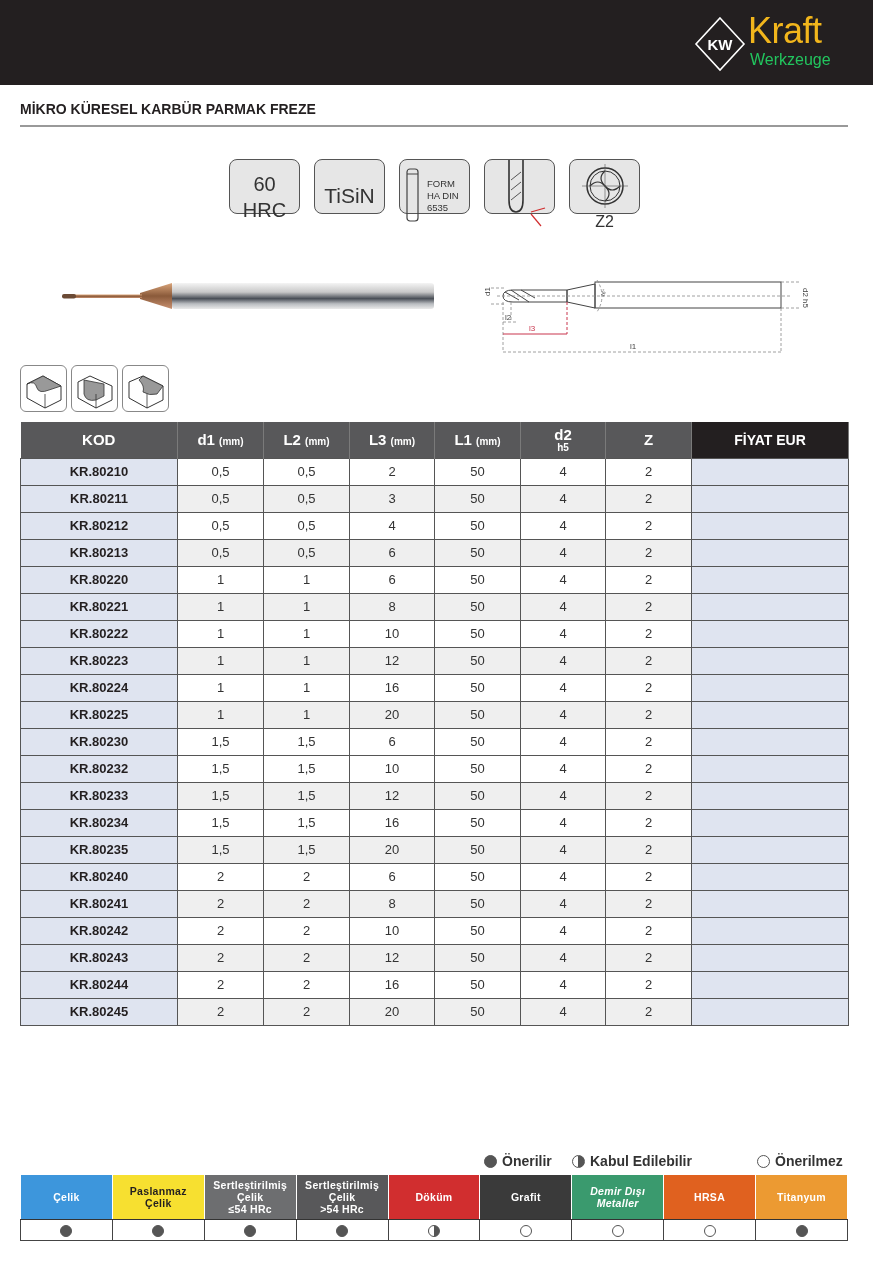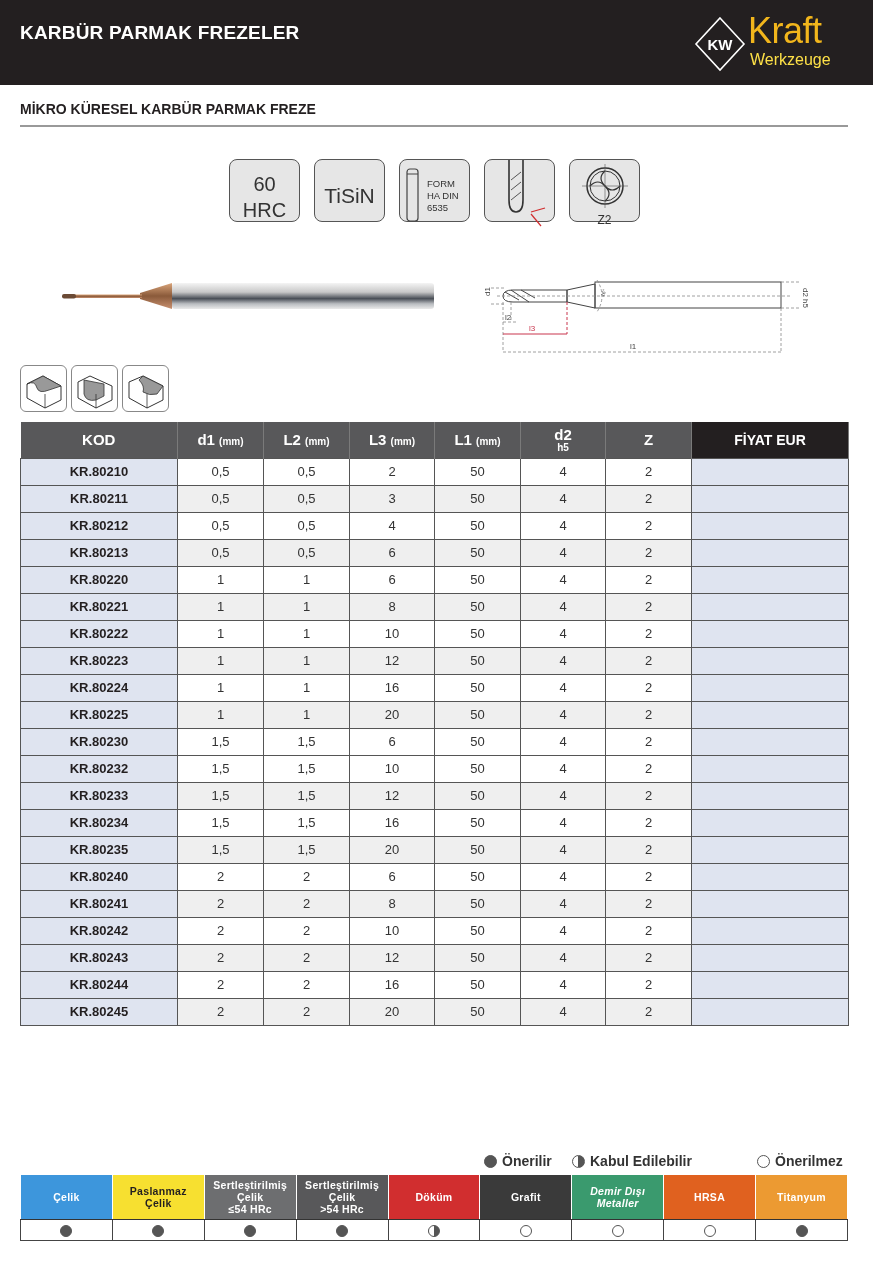--- a/index.html
+++ b/index.html
@@ -1,25 +1,25 @@
 <!DOCTYPE html>
 <html><head>
 <meta charset="utf-8">
 <style>
   * { box-sizing: border-box; margin: 0; padding: 0; }
   body { width: 873px; height: 1269px; background: #ffffff; font-family: "Liberation Sans", sans-serif; position: relative; overflow: hidden; }
   .topbar { position: absolute; left: 0; top: 0; width: 873px; height: 85px; background: #231f20; }
   .topbar-title { position: absolute; left: 20px; top: 22px; color: #fff; font-size: 19px; font-weight: bold; letter-spacing: 0.2px; }
   .logo { position: absolute; left: 694px; top: 16px; width: 160px; height: 56px; }
   .logo-kraft { position: absolute; left: 54px; top: -6px; color: #f2b61c; font-size: 36px; font-weight: normal; letter-spacing: -0.5px; }
-  .logo-werk { position: absolute; left: 56px; top: 35px; color: #fde047; font-size: 16px; }
+  .logo-werk { position: absolute; left: 56px; top: 35px; color: #22c55e; font-size: 16px; }
   .subtitle { position: absolute; left: 20px; top: 101px; font-size: 14px; font-weight: bold; color: #231f20; }
   .subtitle-rule { position: absolute; left: 20px; top: 125px; width: 828px; height: 2px; background: #999; }
 
-  .feature-box { position: absolute; top: 159px; width: 71px; height: 63px; border: 1.5px solid #555; border-radius: 8px; background: #e6e6e6; }
+  .feature-box { position: absolute; top: 159px; width: 71px; height: 55px; border: 1.5px solid #555; border-radius: 8px; background: #e6e6e6; }
   .fb-text { position: absolute; left: 0; width: 100%; text-align: center; color: #333; }
 
   .tool-photo { position: absolute; left: 60px; top: 280px; width: 378px; height: 32px; }
   .drawing { position: absolute; left: 475px; top: 268px; width: 340px; height: 90px; }
 
   .mat-icons { position: absolute; left: 20px; top: 365px; }
   .mat-icon { position: absolute; top: 0; width: 47px; height: 47px; border: 1.2px solid #888; border-radius: 6px; background: #fff; }
 
   table.spec { position: absolute; left: 20px; top: 422px; width: 828px; border-collapse: collapse; table-layout: fixed; }
   table.spec th { background: #58585a; color: #fff; height: 36px; font-size: 15px; font-weight: bold; border-right: 1px solid #7a7a7a; }
@@ -40,21 +40,20 @@
 
   table.mat { position: absolute; left: 20px; top: 1174px; width: 828px; border-collapse: collapse; table-layout: fixed; }
   table.mat th { height: 45px; color: #fff; font-size: 10.5px; font-weight: bold; line-height: 12px; border: 1px solid #fff; border-bottom: 1px solid #333; letter-spacing: 0.3px; }
   table.mat td { height: 21px; border: 1px solid #444; text-align: center; }
   table.mat .cdot { display: inline-block; width: 12px; height: 12px; border-radius: 50%; border: 1.2px solid #555; vertical-align: middle; }
 </style>
 </head>
 <body>
 
 <div class="topbar">
-  <div class="topbar-title">KARBÜR PARMAK FREZELER</div>
   <div class="logo">
     <svg width="52" height="56" style="position:absolute;left:0;top:0">
       <polygon points="26,2 50,28 26,54 2,28" fill="none" stroke="#fff" stroke-width="1.6"></polygon>
       <text x="26" y="34" text-anchor="middle" fill="#fff" font-size="15" font-weight="bold" font-family="Liberation Sans, sans-serif">KW</text>
     </svg>
     <span class="logo-kraft">Kraft</span>
     <span class="logo-werk">Werkzeuge</span>
   </div>
 </div>
 
@@ -89,21 +88,21 @@
 </div>
 <div class="feature-box" style="left:569px">
   <svg width="70" height="50" style="position:absolute;left:0;top:0">
     <circle cx="35" cy="26" r="18" fill="none" stroke="#333" stroke-width="1.5"></circle>
     <circle cx="35" cy="26" r="15" fill="none" stroke="#333" stroke-width="1"></circle>
     <path d="M20,26 Q28,18 35,26 Q42,34 50,26" fill="none" stroke="#333" stroke-width="1.2"></path>
     <path d="M35,11 Q27,18 35,26 Q43,34 35,41" fill="none" stroke="#333" stroke-width="1.2"></path>
     <line x1="12" y1="26" x2="58" y2="26" stroke="#555" stroke-width="0.6"></line>
     <line x1="35" y1="4" x2="35" y2="48" stroke="#555" stroke-width="0.6"></line>
   </svg>
-  <div class="fb-text" style="top:53px;font-size:12px">Z2</div>
+  <div class="fb-text" style="top:53px;font-size:16px">Z2</div>
 </div>
 
 <svg class="tool-photo" viewBox="0 0 378 32">
   <defs>
     <linearGradient id="shank" x1="0" y1="0" x2="0" y2="1">
       <stop offset="0" stop-color="#f4f4f4"></stop>
         <stop offset="0.35" stop-color="#c8c8c8"></stop>
       <stop offset="0.6" stop-color="#4a4f57"></stop>
         <stop offset="0.8" stop-color="#b9bcc0"></stop>
         <stop offset="1" stop-color="#eaeaea"></stop>

